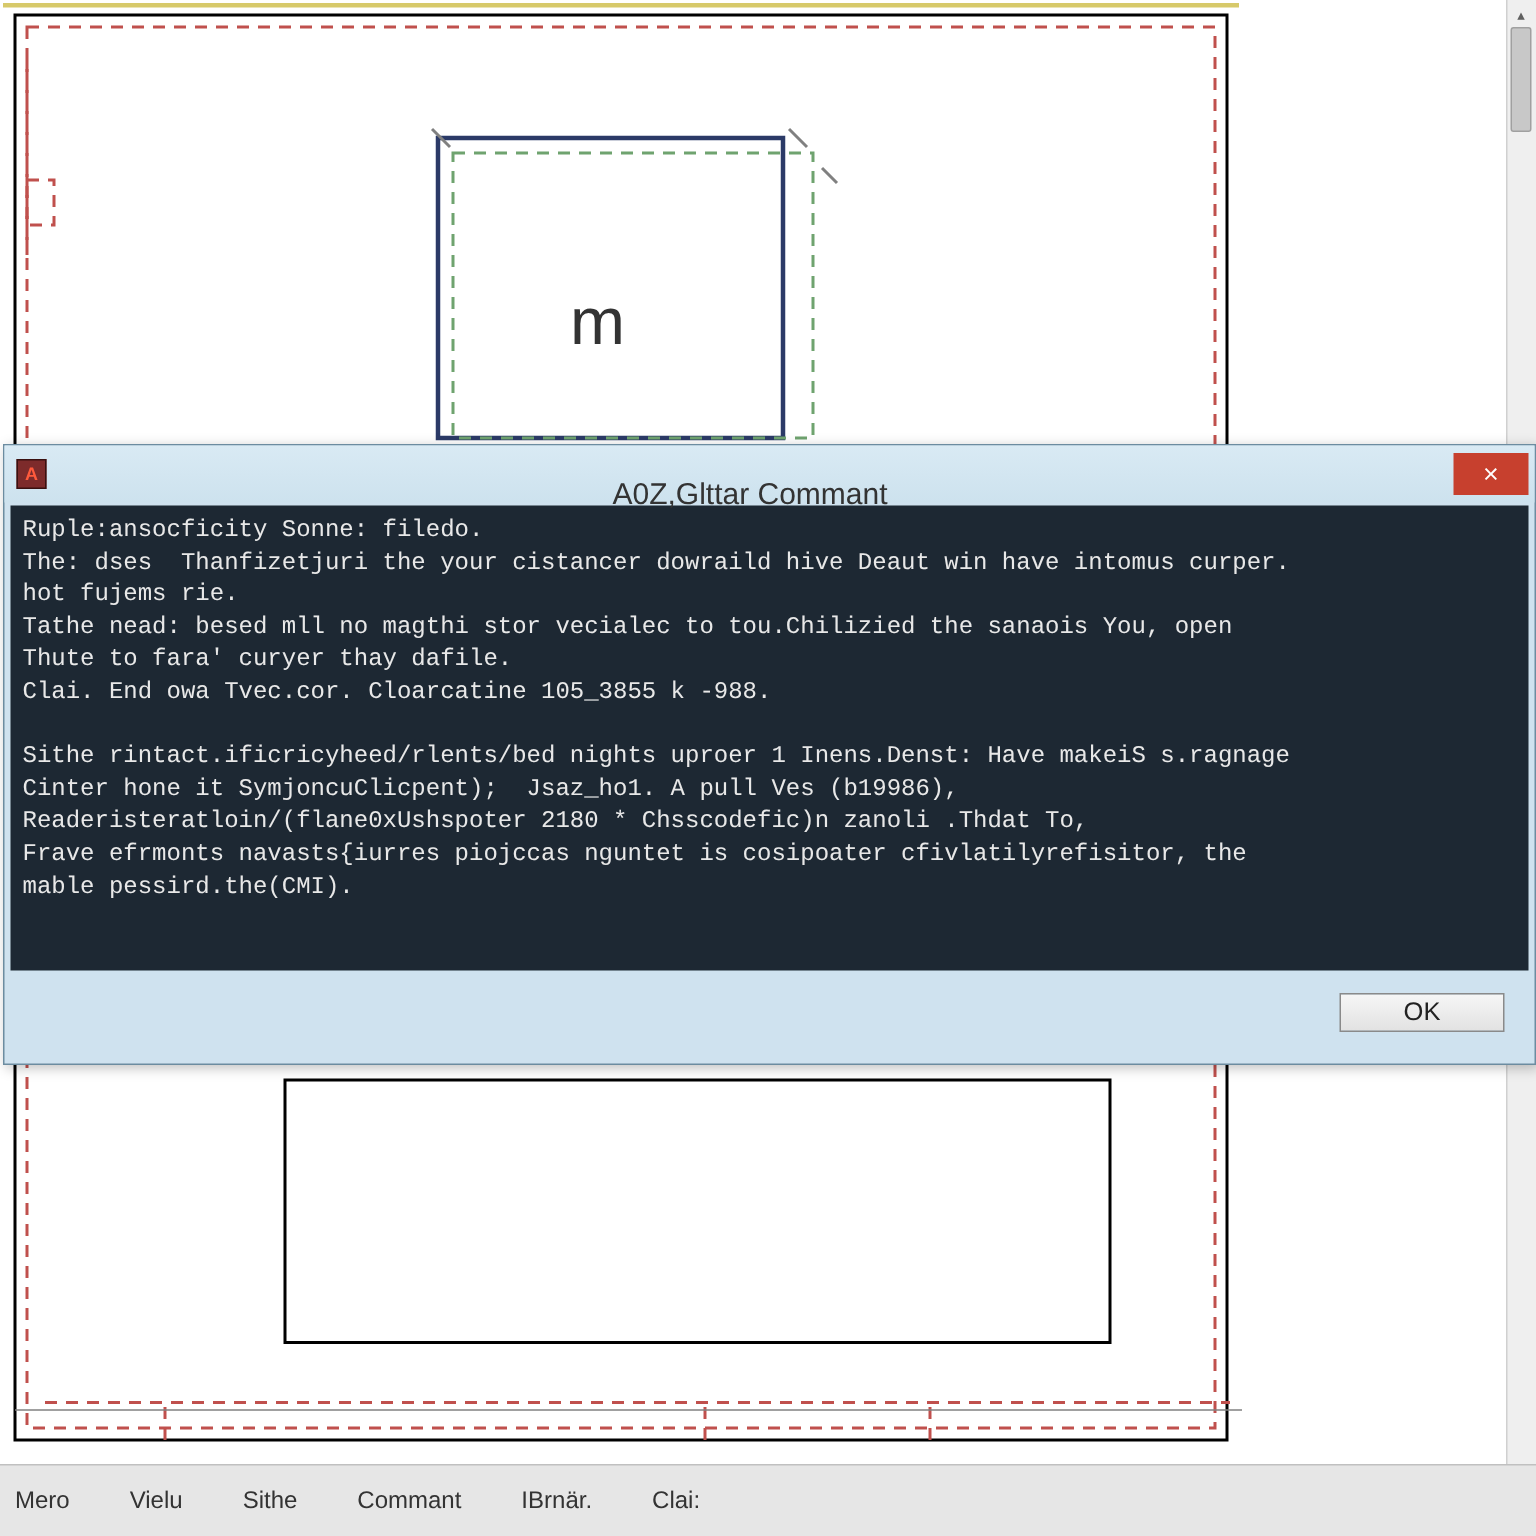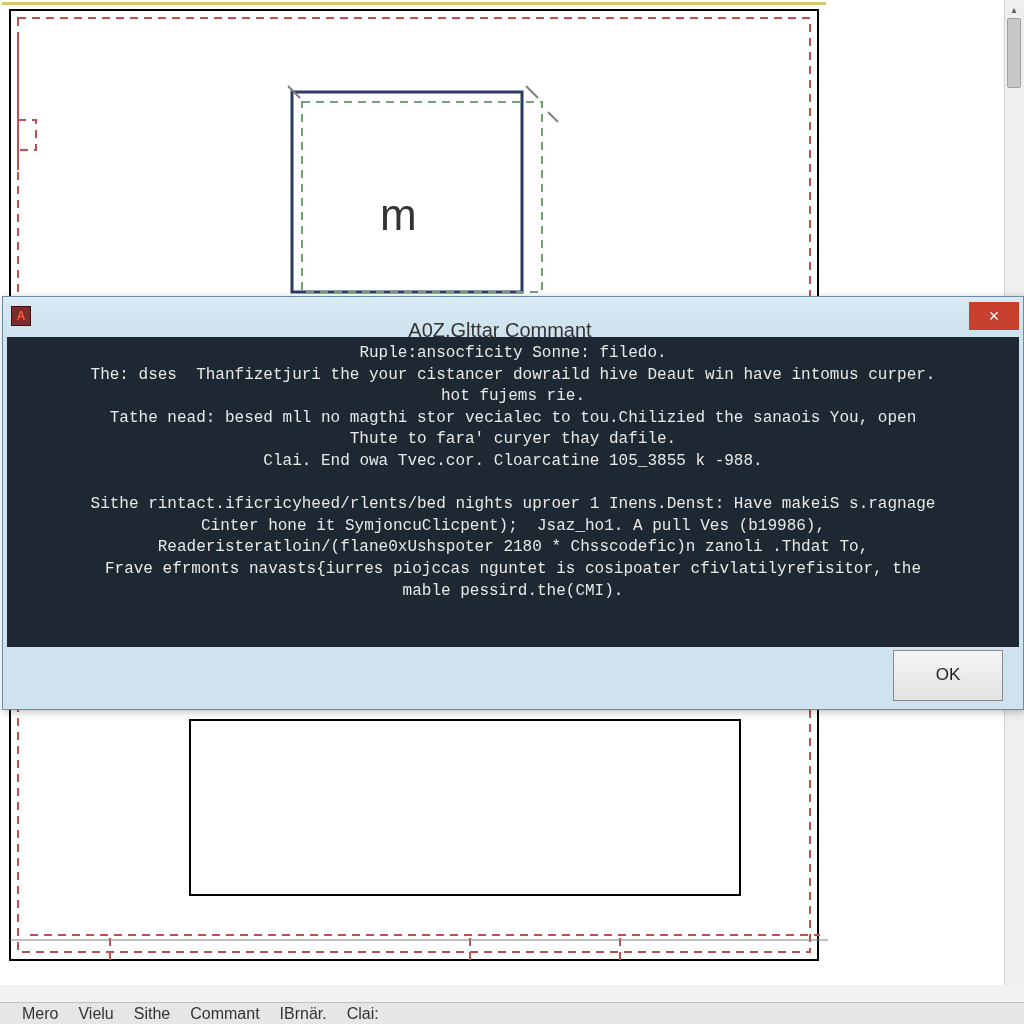--- a/index.html
+++ b/index.html
@@ -46,26 +46,27 @@
   position: absolute;
   top: 0; right: 20px;
   width: 154px;
   height: 985px;
   background: #fff;
 }
 .menu-bar {
   position: absolute;
   bottom: 0; left: 0;
   width: 1024px;
-  height: 22px;
+  height: 48px;
   background: #e6e6e6;
   display: flex;
   align-items: center;
-  padding: 0 12px;
+  padding: 0 0;
   border-top: 1px solid #c0c0c0;
+  gap: 20px;
 }
 .menu-item {
   padding: 4px 10px;
   font-size: 16px;
   color: #333;
   cursor: default;
 }
 
 .dashed { stroke-dasharray: 8 6; }
 .red { stroke: #c0504d; }
@@ -125,31 +126,30 @@
   margin: 2px 4px 0 4px;
   height: 310px;
   background: #1d2833;
   color: #e8e8e8;
   font-family: "Consolas","Courier New",monospace;
   font-size: 16px;
   line-height: 1.35;
   padding: 6px 8px;
   white-space: pre-wrap;
   overflow: hidden;
-  text-align: center;
 }
 .dialog-footer {
   height: 56px;
   display: flex;
   justify-content: flex-end;
   align-items: center;
   padding-right: 20px;
 }
 .ok-button {
-  width: 110px; height: 51px;
+  width: 110px; height: 26px;
   background: linear-gradient(#f6f6f6,#e2e2e2);
   border: 1px solid #8a8a8a;
   font-size: 17px;
   color: #222;
   cursor: pointer;
 }
 </style>
 </head>
 <body>
 

